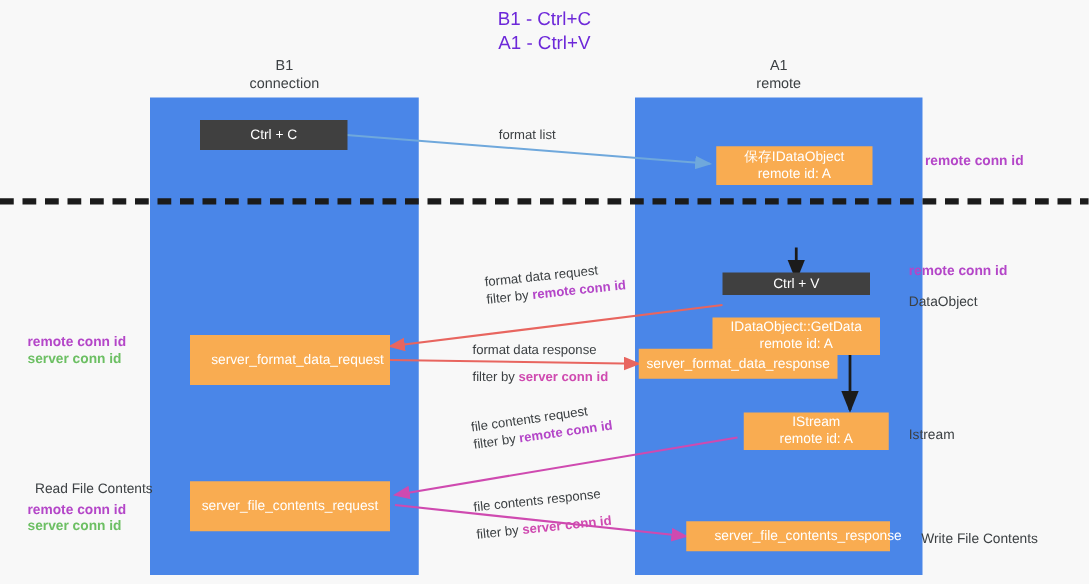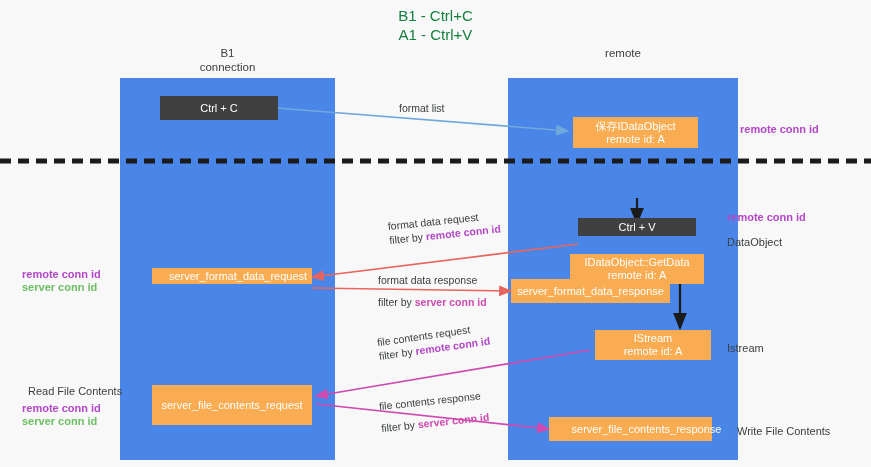--- a/index.html
+++ b/index.html
@@ -8,21 +8,21 @@
     background: #f8f8f8;
     font-family: "Liberation Sans", sans-serif;
     overflow: hidden;
     position: relative;
   }
   #stage { position:absolute; inset:0; }
   svg.layer { position:absolute; left:0; top:0; width:871px; height:467px; pointer-events:none; }
 
   .title {
     position:absolute; left:0; top:6px; width:871px;
-    text-align:center; color:#15803d; font-size:15px; line-height:19px;
+    text-align:center; color:#6d28d9; font-size:15px; line-height:19px;
   }
 
   .col-head {
     position:absolute; text-align:center; color:#3c4043;
     font-size:11.5px; line-height:14px;
   }
 
   .lane { position:absolute; background:#4a86e8; }
 
   .node {
@@ -54,20 +54,21 @@
   <div class="title">
     <div>B1 - Ctrl+C</div>
     <div>A1 - Ctrl+V</div>
   </div>
 
   <div class="col-head" style="left:120px; top:46px; width:215px;text-align:center;">
     <div>B1</div>
     <div>connection</div>
   </div>
   <div class="col-head" style="left:508px; top:46px; width:230px;">
+    <div>A1</div>
     <div>remote</div>
   </div>
 
   <div class="lane" style="left:120px; top:78px; width:215px; height:382px;"></div>
   <div class="lane" style="left:508px; top:78px; width:230px; height:382px;"></div>
 
   <svg class="layer" viewBox="0 0 871 467">
     <defs>
       <marker id="ah-blue" markerWidth="9" markerHeight="9" refX="7" refY="3.2" orient="auto">
         <path d="M0,0 L8,3.2 L0,6.4 z" fill="#6fa8dc"></path>
@@ -111,21 +112,21 @@
 
   <div class="node green" style="left:578px; top:173px; width:118px; height:18px;margin-top:45px;">
     <div>Ctrl + V</div>
   </div>
 
   <div class="node orange" style="left:570px; top:227px; width:134px; height:30px;margin-top:27px;">
     <div>IDataObject::GetData</div>
     <div>remote id: A</div>
   </div>
 
-  <div class="node orange" style="left:152px; top:268px; width:160px; height:16px;padding-left:12px;">
+  <div class="node orange" style="left:152px; top:268px; width:160px; height:40px;padding-left:12px;">
     <div>server_format_data_request</div>
   </div>
 
   <div class="node orange" style="left:511px; top:279px; width:159px; height:24px;">
     <div>server_format_data_response</div>
   </div>
 
   <div class="node orange" style="left:595px; top:330px; width:116px; height:30px;">
     <div>IStream</div>
     <div>remote id: A</div>

